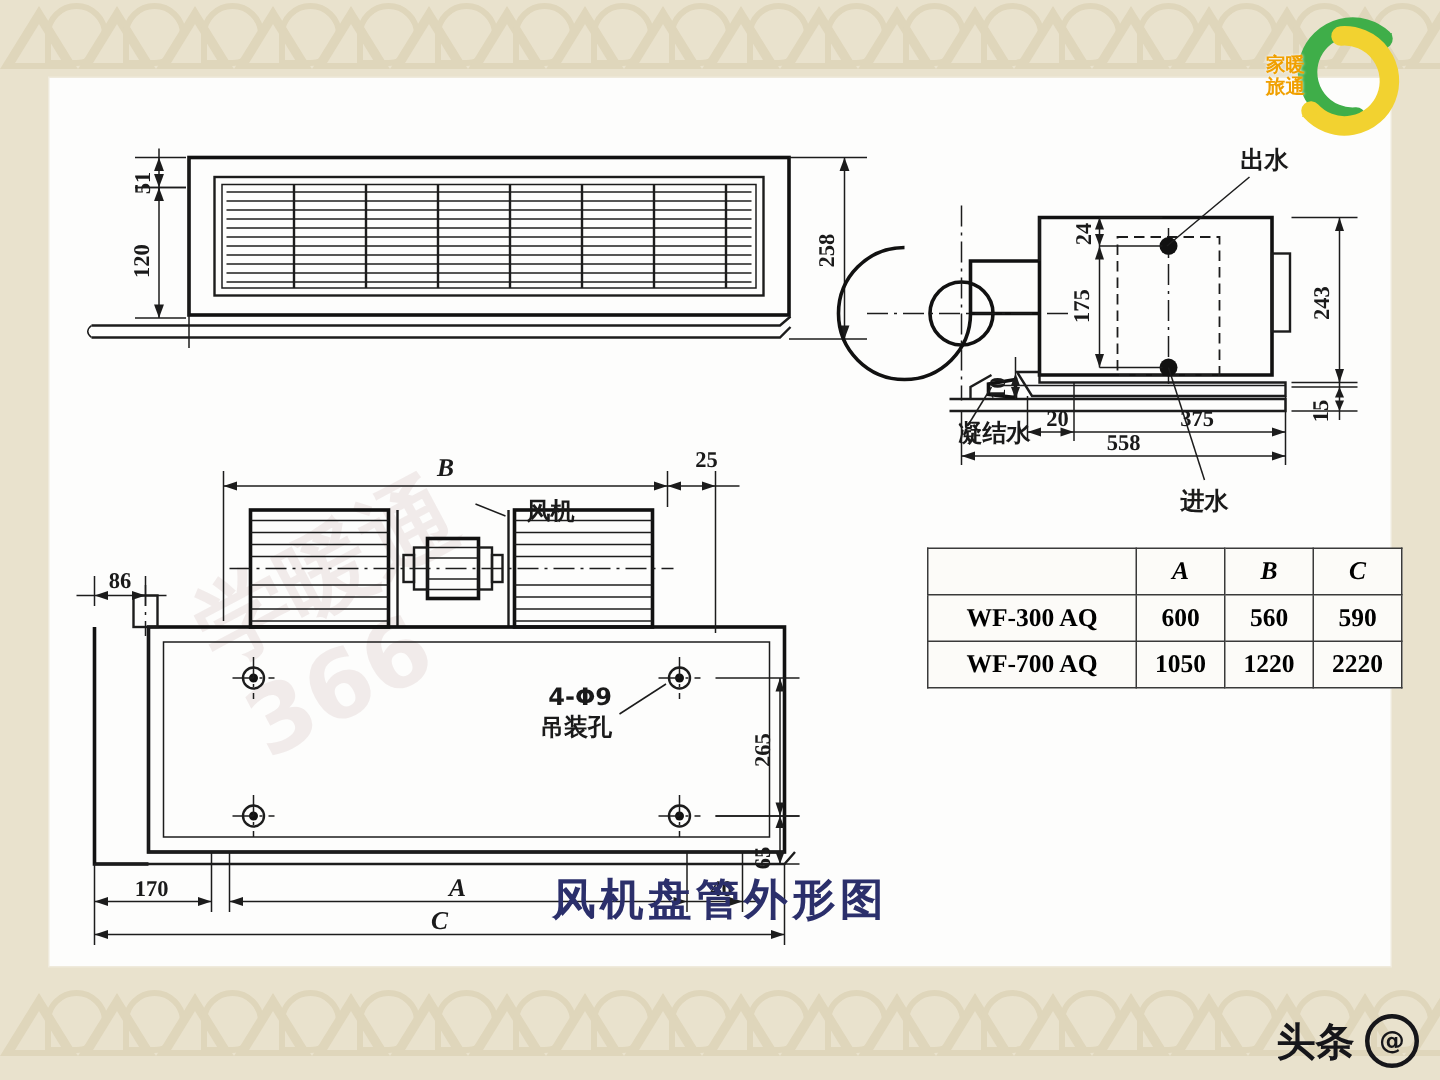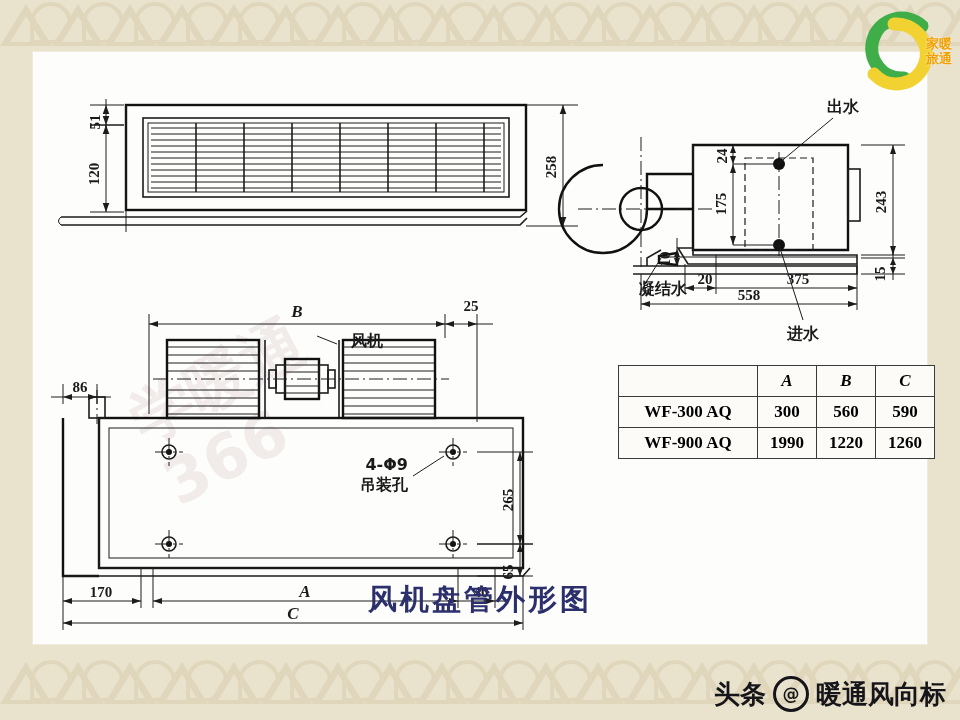--- a/index.html
+++ b/index.html
@@ -43,21 +43,21 @@
   .center{stroke:#1c1c1c;stroke-width:1;fill:none;stroke-dasharray:14 4 2 4;}
   .dash{stroke:#1c1c1c;stroke-width:1.2;fill:none;stroke-dasharray:7 4;}
   
   #title{
     position:absolute;left:0;right:0;bottom:24px;text-align:center;
     font-family:"DejaVu Sans","Liberation Sans",sans-serif;
     font-size:29px;font-weight:bold;color:#2b2f6b;letter-spacing:3px;
   }
   
   #logo{position:absolute;right:8px;top:4px;width:108px;height:96px;}
-  .logotxt{position:absolute;left:0;right:0;top:32px;text-align:right;
+  .logotxt{position:absolute;left:0;right:0;top:32px;text-align:left;
     font-family:"DejaVu Sans","Liberation Sans",sans-serif;
     font-size:13px;font-weight:bold;color:#f0a000;line-height:15px;
     text-shadow:0 0 2px #fff;}
   
   #tt{position:absolute;right:14px;bottom:8px;display:flex;align-items:center;gap:7px;
      font-family:"DejaVu Sans","Liberation Sans",sans-serif;
      font-size:26px;font-weight:bold;color:#16161a;}
   #tt .bub{width:30px;height:30px;border:3px solid #16161a;border-radius:50%;
      display:flex;align-items:center;justify-content:center;font-size:17px;}
   
@@ -586,29 +586,29 @@
         <tr>
           <th></th>
           <th>A</th>
           <th>B</th>
           <th>C</th>
         </tr>
       </thead>
       <tbody>
         <tr>
           <td class="model">WF-300  AQ</td>
-          <td class="num">300</td>
+          <td class="num">600</td>
           <td class="num">560</td>
           <td class="num">590</td>
         </tr>
         <tr>
-          <td class="model">WF-900  AQ</td>
-          <td class="num">1990</td>
+          <td class="model">WF-700  AQ</td>
+          <td class="num">1050</td>
           <td class="num">1220</td>
-          <td class="num">1260</td>
+          <td class="num">2220</td>
         </tr>
       </tbody>
     </table>
   </div>
 
   <div id="title">风机盘管外形图</div>
 </div>
 
 <div id="logo">
   <svg viewBox="0 0 108 96" width="108" height="96">
@@ -619,14 +619,13 @@
   </svg>
   <div class="logotxt">
     <div>家暖</div>
     <div>旅通</div>
   </div>
 </div>
 
 <div id="tt">
   <span>头条</span>
   <span class="bub">@</span>
-  <span>暖通风向标</span>
 </div>
 
 </body></html>

